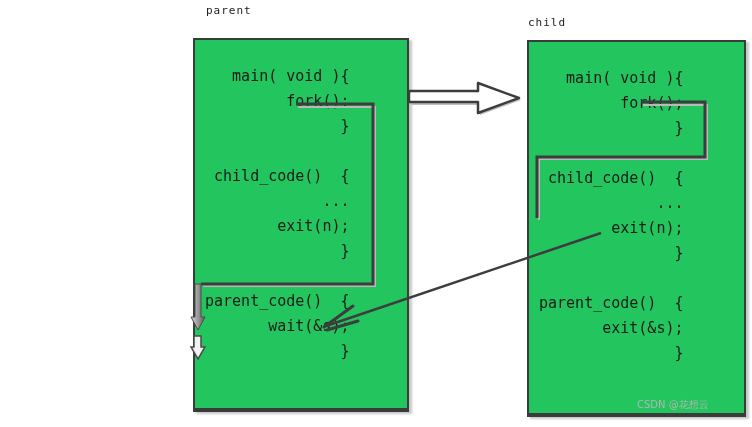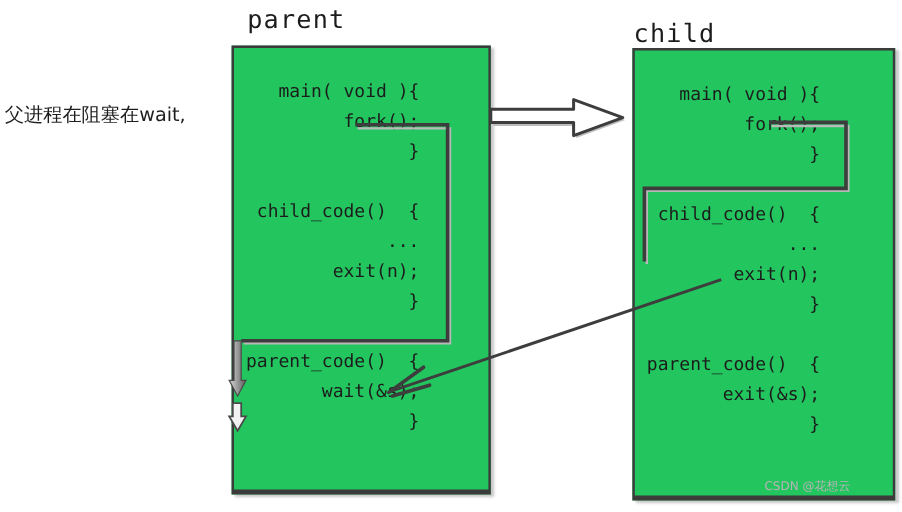--- a/index.html
+++ b/index.html
@@ -19,21 +19,21 @@
     width: 195px;
     font-size: 16px;
     line-height: 28px;
     color: #1d1d1d;
     font-family: "DejaVu Sans", sans-serif;
     white-space: nowrap;
   }
   .panel-title {
     position: absolute;
     font-family: "DejaVu Sans Mono", "Liberation Mono", monospace;
-    font-size: 21px;
+    font-size: 11px;
     color: #1c1c1c;
     letter-spacing: 1px;
   }
   .parent-title { left: 206px; top: 4px; }
   .child-title  { left: 528px; top: 16px; }
   .box {
     position: absolute;
     background: #22c55e;
     border: 2px solid #3b3b3b;
     border-bottom-width: 4px;
@@ -68,21 +68,20 @@
     font-family: "DejaVu Sans", sans-serif;
     white-space: nowrap;
   }
 </style>
 </head>
 <body>
 
 <div class="canvas">
 
   <div class="annotation">
-    <div>父进程在阻塞在wait,</div>
   </div>
 
   <div class="panel-title parent-title">parent</div>
   <div class="panel-title child-title">child</div>
 
   <div class="box parent-box">
     <pre class="code">main( void ){
    fork();
 }
 

